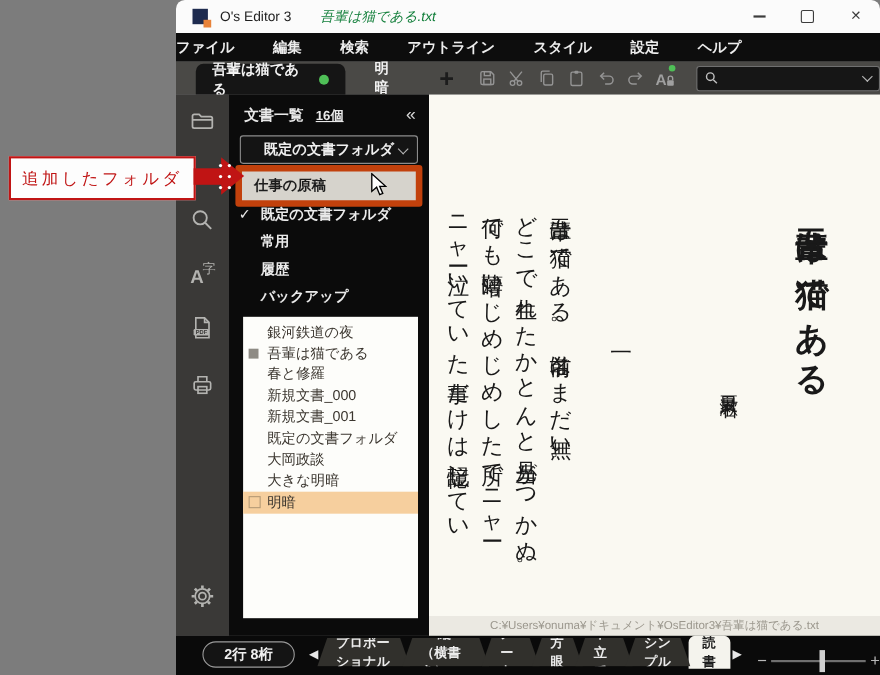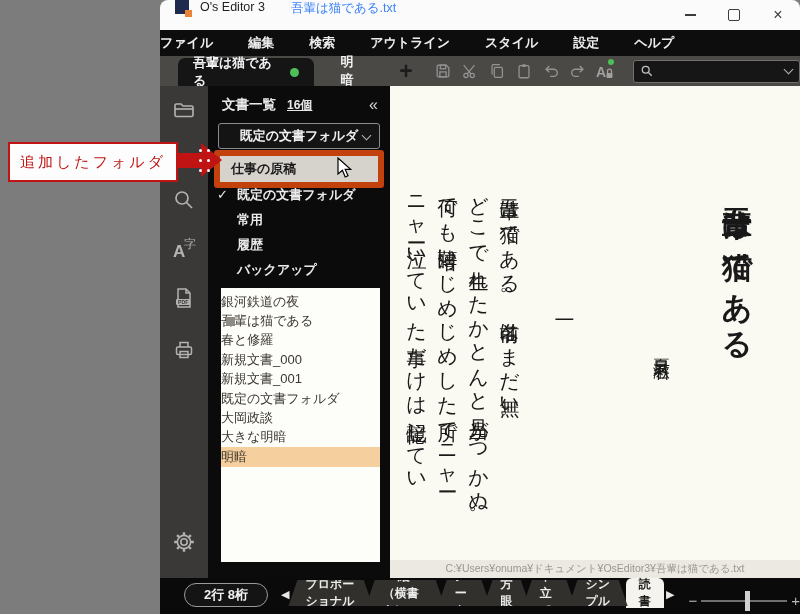--- a/index.html
+++ b/index.html
@@ -1,26 +1,26 @@
 <!DOCTYPE html>
 <html><head>
 <meta charset="utf-8">
 <style>
   html,body{margin:0;padding:0;}
   body{width:800px;height:614px;background:#7c7c7c;position:relative;overflow:hidden;
        font-family:"Liberation Sans","DejaVu Sans",sans-serif;}
   .window{position:absolute;left:160px;top:0;width:640px;height:614px;}
 
   
-  .titlebar{height:30px;background:#fbfbfb;display:flex;align-items:flex-start;
+  .titlebar{height:30px;background:#fbfbfb;display:flex;align-items:center;
             border-radius:8px 8px 0 0;}
   .app-icon{width:14px;height:14px;background:#1e2b4f;margin-left:15px;position:relative;flex:none;}
   .app-icon::after{content:"";position:absolute;right:-3px;bottom:-3px;width:7px;height:7px;background:#e8833a;}
   .title-app{margin-left:11px;font-size:12.5px;color:#1f1f1f;}
-  .title-doc{margin-left:26px;font-size:12.5px;color:#3b82f6;}
+  .title-doc{margin-left:26px;font-size:12.5px;color:#15803d;font-style:italic;}
   .win-controls{margin-left:auto;display:flex;height:30px;}
   .win-btn{width:44px;height:30px;display:flex;align-items:center;justify-content:center;color:#3c3c3c;}
   .min-glyph{width:11px;height:1.5px;background:#3c3c3c;}
   .max-glyph{width:10px;height:10px;border:1.4px solid #3c3c3c;border-radius:2px;}
   .close-glyph{font-size:16px;line-height:1;color:#3c3c3c;}
 
   
   .menubar{height:26px;background:#0d0d0d;display:flex;align-items:center;gap:35px;}
   .menu-item{font-size:13px;color:#ededed;font-weight:bold;}
 
@@ -57,21 +57,21 @@
   .collapse{margin-left:auto;font-size:16px;color:#d5d5d5;}
   .folder-btn{margin:3px 10px 0 10px;height:24px;border:1px solid #8c8c8c;border-radius:3px;background:#141414;
     display:flex;align-items:center;justify-content:center;font-size:13px;font-weight:bold;position:relative;color:#efefef;}
   .folder-btn .chev{position:absolute;right:9px;margin-top:-2px;}
   .dd-highlight{position:absolute;left:6px;right:6px;top:64px;height:26px;background:#d6d3cc;border:6px solid #c2410c;
     border-radius:3px;color:#1c1c1c;font-size:13px;font-weight:bold;display:flex;align-items:center;padding-left:11px;}
   .dd-items{position:absolute;left:0;right:0;top:96px;}
   .dd-row{height:25px;display:flex;align-items:center;padding-left:29px;font-size:13px;font-weight:bold;position:relative;color:#eaeaea;}
   .dd-check{position:absolute;left:9px;font-size:13px;color:#eaeaea;}
   .doclist{position:absolute;left:13px;right:10px;top:202px;bottom:16px;background:#fdfdfa;padding-top:4px;}
-  .doc-row{height:19.4px;display:flex;align-items:center;font-size:13px;color:#3b362f;position:relative;}
+  .doc-row{height:19.4px;display:flex;align-items:center;font-size:13px;color:#3b362f;padding-left:22px;position:relative;}
   .doc-row.selected{background:#f6cf9e;}
   .mk{position:absolute;left:5px;width:9px;height:9px;}
   .mk.filled{background:#8e8b84;}
   .mk.outline{border:1px solid #b59a76;}
 
   
   .page{flex:1;background:#faf9f2;position:relative;overflow:hidden;}
   .vtext{position:absolute;top:0;right:0;bottom:18px;left:0;writing-mode:vertical-rl;
     padding:97px 46px 6px 8px;font-family:"DejaVu Serif","Liberation Serif",serif;color:#191919;overflow:hidden;}
   .vtext h1{font-size:30px;font-weight:bold;letter-spacing:4px;margin:0 0 0 47px;line-height:1.1;white-space:nowrap;}

